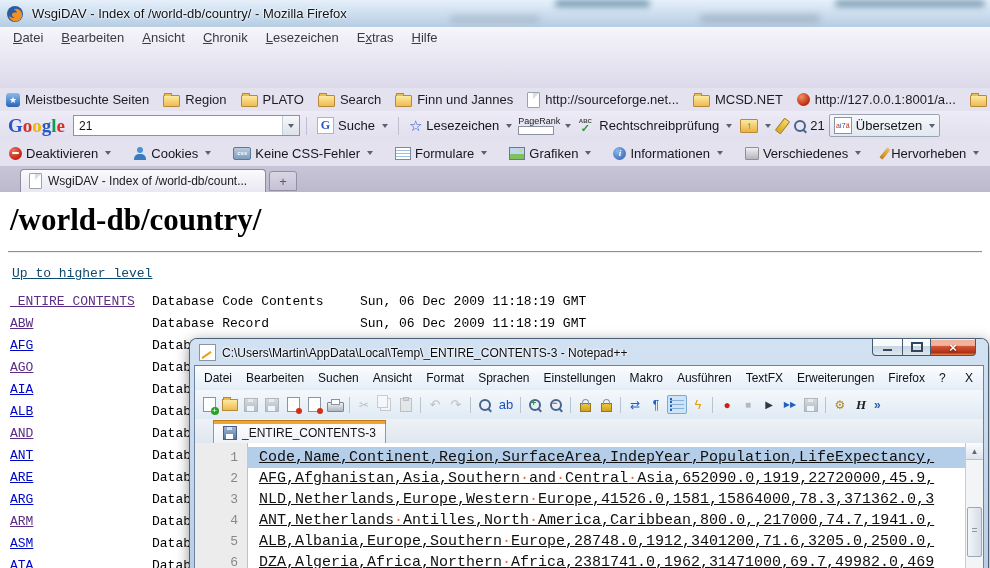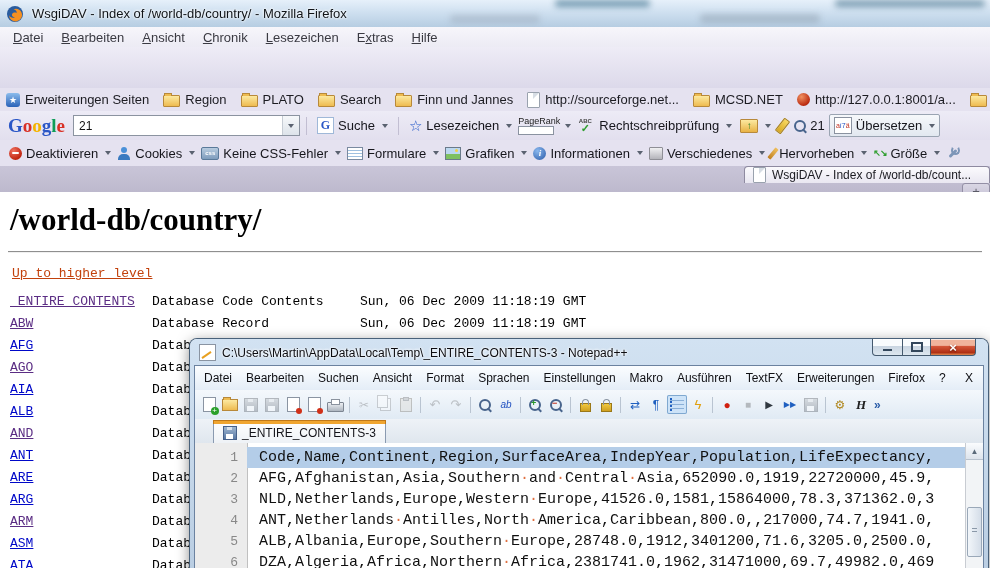--- a/index.html
+++ b/index.html
@@ -16,34 +16,34 @@
   .ffmenu{font-size:13px;color:#3a3a42;padding:0 9px;white-space:nowrap;}
   .ffmenu u{text-decoration:underline;}
   #ff-navbar{position:absolute;left:0;top:47px;right:0;height:41px;
     background:linear-gradient(#eeecf6,#dcd9ea);border-bottom:1px solid #c6c2d6;}
   #ff-bookmarks{position:absolute;left:0;top:88px;right:0;height:23px;background:#e5e2f0;
     border-bottom:1px solid #cfccdd;display:flex;align-items:center;padding-left:6px;gap:14px;overflow:hidden;}
   .bm-item{display:flex;align-items:center;gap:5px;font-size:13px;color:#1c1c22;white-space:nowrap;}
   #ff-google{position:absolute;left:0;top:111px;right:0;height:29px;background:linear-gradient(#edebf6,#e2dfee);
     border-bottom:1px solid #c6c2d6;display:flex;align-items:center;padding-left:8px;overflow:hidden;}
   #ff-webdev{position:absolute;left:0;top:140px;right:0;height:26px;background:#e5e2f0;
-    border-bottom:1px solid #c6c2d6;display:flex;align-items:center;padding-left:6px;gap:0;overflow:hidden;}
+    border-bottom:1px solid #c6c2d6;display:flex;align-items:center;padding-left:6px;gap:16px;overflow:hidden;}
   .wd-item{display:flex;align-items:center;gap:4px;font-size:13px;color:#16161c;white-space:nowrap;padding:2px 3px;}
   #ff-tabbar{position:absolute;left:0;top:166px;right:0;height:26px;
-    background:linear-gradient(#c9c5d8,#bdb9cd);border-bottom:1px solid #8e8aa0;display:flex;align-items:flex-end;padding-left:20px;flex-direction:column;}
+    background:linear-gradient(#c9c5d8,#bdb9cd);border-bottom:1px solid #8e8aa0;display:flex;align-items:flex-end;padding-left:20px;}
   #ff-tab{height:22px;width:228px;background:linear-gradient(#fbfafd,#e9e7f1);border:1px solid #8e8aa0;border-bottom:none;
     border-radius:4px 4px 0 0;display:flex;align-items:center;gap:6px;padding:0 8px;font-size:12px;color:#1a1a20;}
   #ff-newtab{height:18px;width:26px;margin-left:3px;margin-bottom:1px;background:linear-gradient(#d9d6e4,#c5c1d4);
     border:1px solid #9p;border:1px solid #938fa5;border-radius:3px 3px 0 0;display:flex;align-items:center;justify-content:center;
     font-size:13px;color:#5a5a66;}
   #ff-content{position:absolute;left:0;top:192px;right:0;bottom:0;background:#fff;}
   #page-h1{margin:10px 0 0 10px;font-family:"Liberation Serif",serif;font-weight:bold;font-size:31px;color:#000;}
   #page-hr{margin:13px 8px 10px 8px;border:none;border-top:1px solid #8f8f8f;border-bottom:1px solid #f0f0f0;}
   #up-link{display:inline-block;margin-left:12px;font-family:"Liberation Mono",monospace;font-size:13px;
-    color:#c2410c;}
+    color:#0c4a6e;}
   #dirlist{margin-top:10px;font-family:"Liberation Mono",monospace;font-size:13px;color:#000;}
   .dir-row{position:relative;height:22px;line-height:22px;white-space:nowrap;}
   .c-name{position:absolute;left:10px;text-decoration:underline;}
   .c-name.visited{color:#5b2d84;}
   .c-name.unvisited{color:#0008c8;}
   .c-type{position:absolute;left:152px;}
   .c-date{position:absolute;left:360px;}
   
   .navic{position:absolute;display:flex;align-items:center;justify-content:center;}
   #btn-back{left:5px;top:51px;width:32px;height:32px;border-radius:50%;
@@ -169,21 +169,21 @@
   .n-printer::before{content:"";position:absolute;left:3px;top:-4px;width:7px;height:4px;background:#fff;border:1px solid #8a929e;}
   #npp-tabbar{position:absolute;left:0;right:0;top:53px;height:24px;background:linear-gradient(#eef2f7,#dfe6ee);border-bottom:1px solid #98a8ba;display:flex;align-items:flex-end;padding-left:18px;}
   #npp-tab{height:20px;background:linear-gradient(#fdfdfe,#eef2f6);border:1px solid #8a9ab0;border-bottom:none;border-radius:2px 2px 0 0;
     display:flex;align-items:center;gap:5px;padding:0 9px;position:relative;font-size:12px;color:#14141a;}
   #npp-tab::before{content:"";position:absolute;left:-1px;right:-1px;top:-3px;height:3px;background:#f0a530;border:1px solid #c07818;border-bottom:none;}
   #npp-editor{position:absolute;left:0;right:0;top:77px;bottom:0;background:#fff;overflow:hidden;}
   #npp-gutter{position:absolute;left:0;top:0;bottom:0;width:52px;background:#ececec;border-right:1px solid #c0c0c0;}
   #npp-lines{position:absolute;left:0;right:17px;top:0;bottom:0;padding-top:4px;}
   .ed-line{height:21px;display:flex;font-family:"Liberation Mono",monospace;}
   .ed-num{width:52px;flex:none;text-align:right;padding-right:9px;color:#888;font-size:13px;line-height:21px;box-sizing:border-box;}
-  .ed-txt{flex:1;padding-left:12px;font-size:15px;line-height:21px;white-space:pre;color:#101010;overflow:hidden;}
+  .ed-txt{flex:1;padding-left:12px;font-size:15px;line-height:21px;white-space:pre;color:#101010;overflow:hidden;text-decoration:underline;}
   .ed-txt.sel{background:#b4cde8;}
   .ws{color:#e07040;}
   #npp-vscroll{position:absolute;right:0;top:0;bottom:0;width:17px;background:#f2f4f6;border-left:1px solid #c8ccd2;}
   #npp-scroll-up{position:absolute;left:0;right:0;top:0;height:16px;background:linear-gradient(#fafcfe,#dde4ec);border-bottom:1px solid #b8c2ce;
     display:flex;align-items:center;justify-content:center;color:#5a6a7a;font-size:8px;}
   #npp-thumb{position:absolute;left:1px;right:1px;top:64px;height:48px;background:linear-gradient(90deg,#f2f6fa,#d4dde8);border:1px solid #9aa8b8;border-radius:2px;}
   #npp-thumb::after{content:"";position:absolute;left:4px;right:4px;top:20px;height:5px;
     background:repeating-linear-gradient(#8a98a8 0 1px,transparent 1px 3px);}
 </style>
 </head>
@@ -234,21 +234,21 @@
         </div>
       <div id="urlbar">
         <span class="ic i-page"></span>
         <span id="url-text">http://127.0.0.1/world-db/country/</span>
       </div>
     </div>
 
     <div id="ff-bookmarks">
         <span class="bm-item">
           <span class="ic i-speeddial">★</span>
-          <span>Erweiterungen Seiten</span>
+          <span>Meistbesuchte Seiten</span>
         </span>
         <span class="bm-item">
           <span class="ic i-folder"></span>
           <span>Region</span>
         </span>
         <span class="bm-item">
           <span class="ic i-folder"></span>
           <span>PLATO</span>
         </span>
         <span class="bm-item">
@@ -530,21 +530,21 @@
             <span class="n-glyph" style="color: rgb(112, 122, 136); font-size: 13px;">↶</span>
           </span>
           <span class="ni dis">
             <span class="n-glyph" style="color: rgb(112, 122, 136); font-size: 13px;">↷</span>
           </span>
           <span class="nsep"></span>
           <span class="ni">
             <span class="n-mag"></span>
           </span>
           <span class="ni">
-            <span class="n-glyph" style="color: rgb(32, 80, 192); font-size: 10px; font-style: italic;">ab</span>
+            <span class="n-glyph" style="color: rgb(32, 80, 192); font-size: 13px;">ab</span>
           </span>
           <span class="nsep"></span>
           <span class="ni">
             <span class="n-mag">
               <span class="pm" style="color: rgb(42, 154, 42);">+</span>
             </span>
           </span>
           <span class="ni">
             <span class="n-mag">
               <span class="pm" style="color: rgb(192, 48, 32);">−</span>

